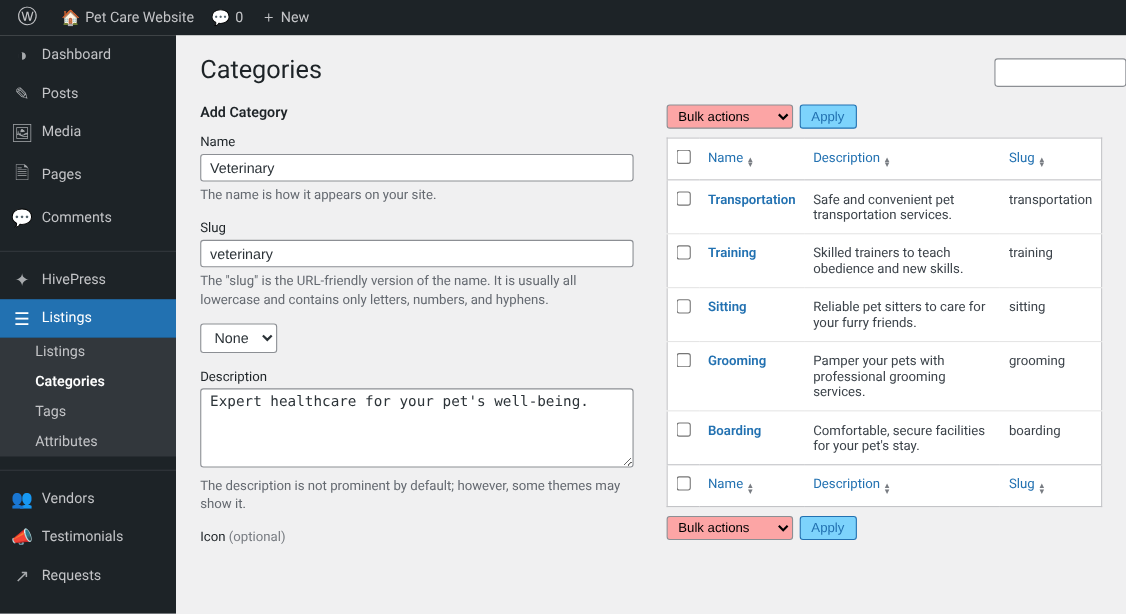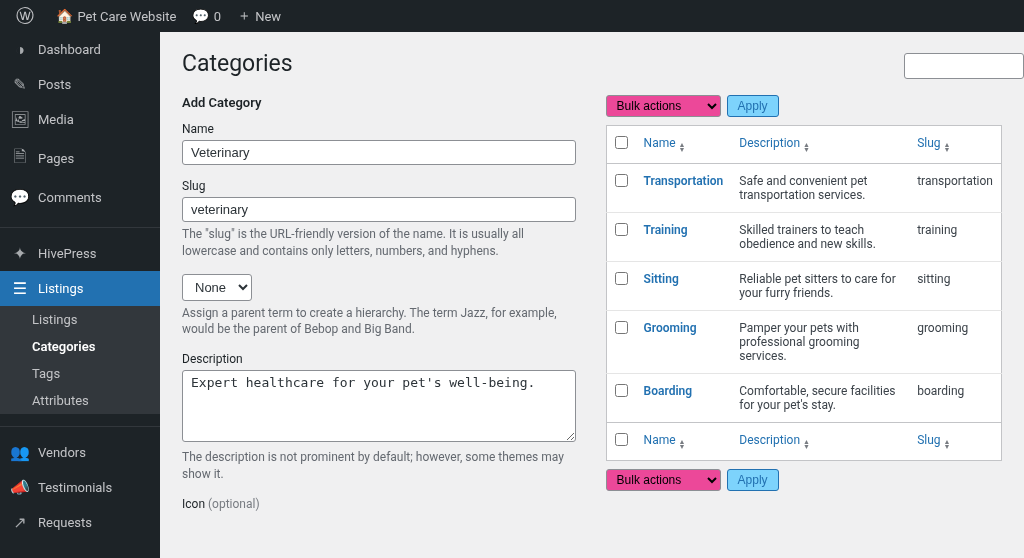--- a/index.html
+++ b/index.html
@@ -27,21 +27,21 @@
 .form-section h3 { font-size: 13px; font-weight: 600; margin-bottom: 12px; color: #1d2327; }
 .form-field { margin-bottom: 14px; }
 .form-field label { display: block; font-size: 12px; margin-bottom: 4px; color: #1d2327; }
 .form-field label .opt { color: #787c82; }
 .form-field input[type="text"], .form-field select, .form-field textarea { width: 100%; padding: 4px 8px; border: 1px solid #8c8f94; border-radius: 3px; font-size: 13px; background: #fff; color: #2c3338; }
 .form-field select.mid { width: 70px; }
 .form-field textarea { height: 72px; resize: vertical; }
 .form-field .help { font-size: 12px; color: #646970; margin-top: 4px; line-height: 1.4; }
 .btn-secondary { background: #7dd3fc; color: #2271b1; border: 1px solid #2271b1; border-radius: 3px; padding: 2px 10px; font-size: 12px; cursor: pointer; }
 .bulk-row { display: flex; gap: 6px; margin-bottom: 8px; }
-.bulk-row select { border: 1px solid #8c8f94; border-radius: 3px; padding: 2px 22px 2px 6px; font-size: 12px; background: #ec4899; }
+.bulk-row select { border: 1px solid #8c8f94; border-radius: 3px; padding: 2px 22px 2px 6px; font-size: 12px; background: #fca5a5; }
 .wp-table { width: 100%; border: 1px solid #c3c4c7; border-collapse: collapse; background: #fff; font-size: 12px; }
 .wp-table th, .wp-table td { padding: 10px 8px; text-align: left; vertical-align: top; }
 .wp-table thead th, .wp-table tfoot th { border-bottom: 1px solid #c3c4c7; font-weight: 400; color: #2271b1; }
 .wp-table tfoot th { border-top: 1px solid #c3c4c7; border-bottom: none; }
 .wp-table th.cb { width: 22px; }
 .wp-table tbody tr { border-bottom: 1px solid #e5e5e5; }
 .wp-table tbody tr:last-child { border-bottom: none; }
 .wp-table a.row-title { color: #2271b1; font-weight: 600; text-decoration: none; }
 .sort-ind { display: inline-flex; flex-direction: column; font-size: 7px; line-height: 0.7; margin-left: 3px; color: #787c82; }
 .search-ghost { position: absolute; top: -42px; right: -22px; width: 120px; height: 26px; border: 1px solid #8c8f94; background: #fff; border-radius: 3px; }
@@ -123,31 +123,31 @@
   <div class="wp-content">
     <h1 class="page-title">Categories</h1>
     <div class="columns">
       <div class="col-left">
         <div class="form-section">
           <h3>Add Category</h3>
 
           <div class="form-field">
             <label>Name</label>
             <input type="text" value="Veterinary" style="">
+            <div class="help">The name is how it appears on your site.</div>
           </div>
 
           <div class="form-field">
             <label>Slug</label>
             <input type="text" value="veterinary" style="">
             <div class="help">The "slug" is the URL-friendly version of the name. It is usually all lowercase and contains only letters, numbers, and hyphens.</div>
           </div>
 
           <div class="form-field">
             <select class="mid"><option>None</option></select>
-            <div class="help">Assign a parent term to create a hierarchy. The term Jazz, for example, would be the parent of Bebop and Big Band.</div>
           </div>
 
           <div class="form-field">
             <label>Description</label>
             <textarea style="">Expert healthcare for your pet's well-being.</textarea>
             <div class="help">The description is not prominent by default; however, some themes may show it.</div>
           </div>
 
           <div class="form-field">
             <label><span>Icon</span><span class="opt"> (optional)</span></label>

